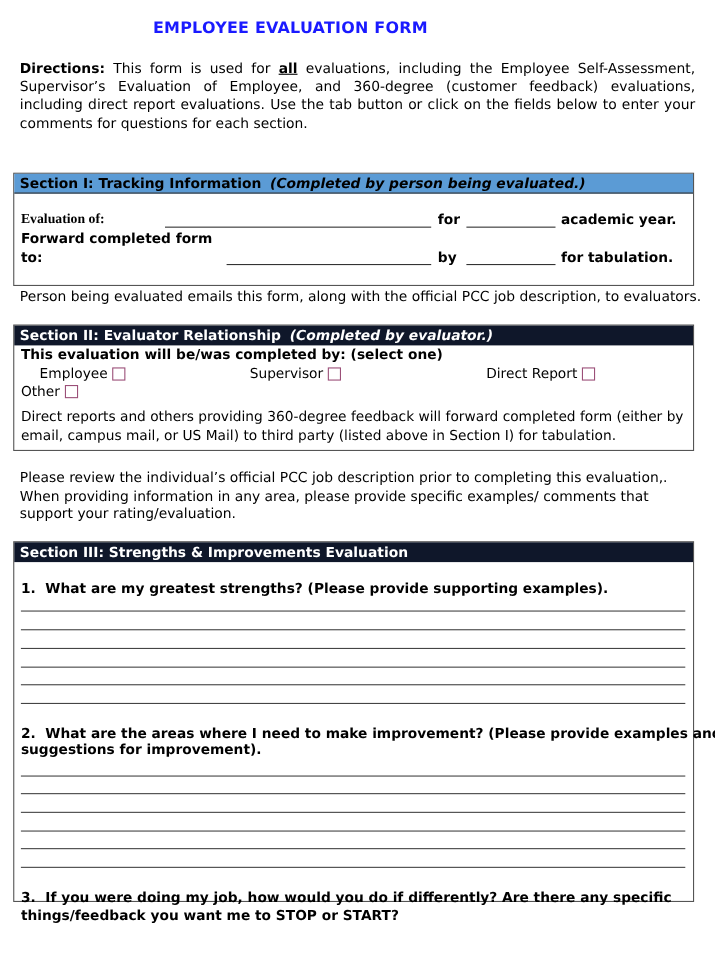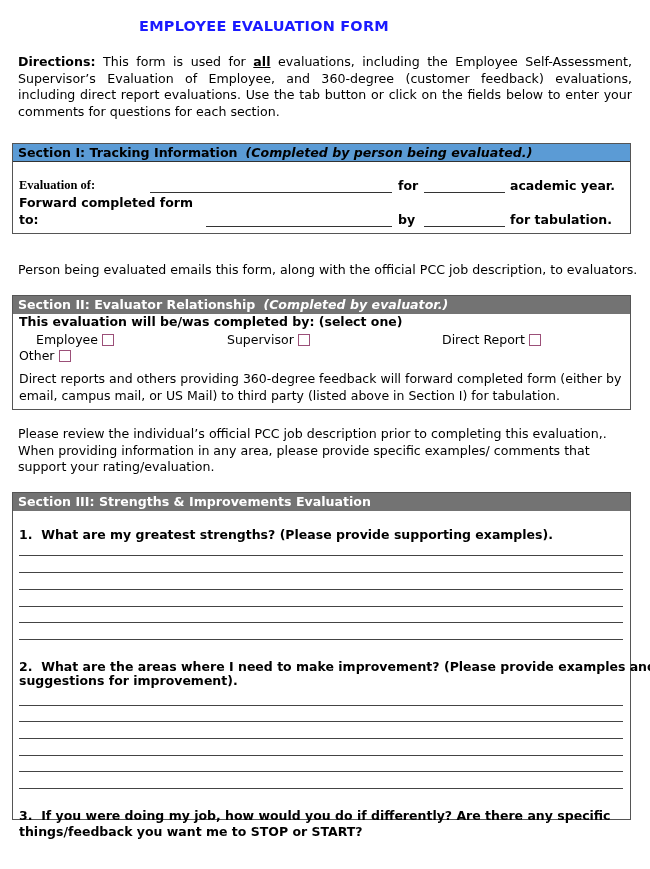--- a/index.html
+++ b/index.html
@@ -7,37 +7,37 @@
          font-family: "DejaVu Sans", sans-serif; color: #000; font-size: 12.5px; }
   .abs { position: absolute; }
   .title { top: 18px; left: 0; width: 528px; text-align: center; color: #1a1aff;
            font-weight: bold; font-size: 14.5px; letter-spacing: 0.2px; }
   .para { left: 18px; width: 614px; line-height: 16.6px; font-size: 12.6px; }
   .justify { text-align: justify; text-align-last: left; }
   .box { left: 12px; width: 619px; border: 1px solid #555; box-sizing: border-box; }
   .sec-head { height: 18px; line-height: 17px; padding-left: 5px; font-size: 12.6px;
               font-weight: bold; box-sizing: border-box; white-space: nowrap; }
   .sec-head.blue { background: #5b9bd5; color: #000; border-bottom: 1px solid #333; }
-  .sec-head.black { background: #737373; color: #fff; }
+  .sec-head.black { background: #0f172a; color: #fff; }
   .sec-head i { font-weight: bold; margin-left: 8px; }
   .bold { font-weight: bold; }
   .line { position: absolute; border-bottom: 1px solid #333; height: 0; }
   .cb { display: inline-block; width: 12px; height: 12px; border: 1.3px solid #9b4f78;
         vertical-align: -2px; margin-left: 4px; box-sizing: border-box; background: #fff; }
   .t { position: absolute; white-space: nowrap; }
   .wline { position: absolute; left: 6px; width: 604px; border-bottom: 1px solid #444; height: 0; }
 </style>
 </head>
 <body>
 
 <div class="abs title">EMPLOYEE EVALUATION FORM</div>
 
 <div class="abs para justify" style="top:54px;"><span class="bold">Directions:</span><span> This form is used for </span><span class="bold" style="text-decoration:underline;">all</span><span> evaluations, including the Employee Self-Assessment, Supervisor’s Evaluation of Employee, and 360-degree (customer feedback) evaluations, including direct report evaluations.  Use the tab button or click on the fields below to enter your comments for questions for each section.</span></div>
 
-<div class="abs box" style="top:143px; height:91px;">
+<div class="abs box" style="top:157px; height:103px;">
   <div class="sec-head blue">
     <span>Section I: Tracking Information</span><i>(Completed by person being evaluated.)</i>
   </div>
   <div class="t bold" style="left:6px; top:34px;font-family:Liberation Serif, serif;">Evaluation of:</div>
   <div class="line" style="left:137px; top:48px; width:242px;"></div>
   <div class="t bold" style="left:385px; top:34px;">for</div>
   <div class="line" style="left:411px; top:48px; width:81px;"></div>
   <div class="t bold" style="left:497px; top:34px;">academic year.</div>
 
   <div class="t bold" style="left:6px; top:51px;">Forward completed form</div>

